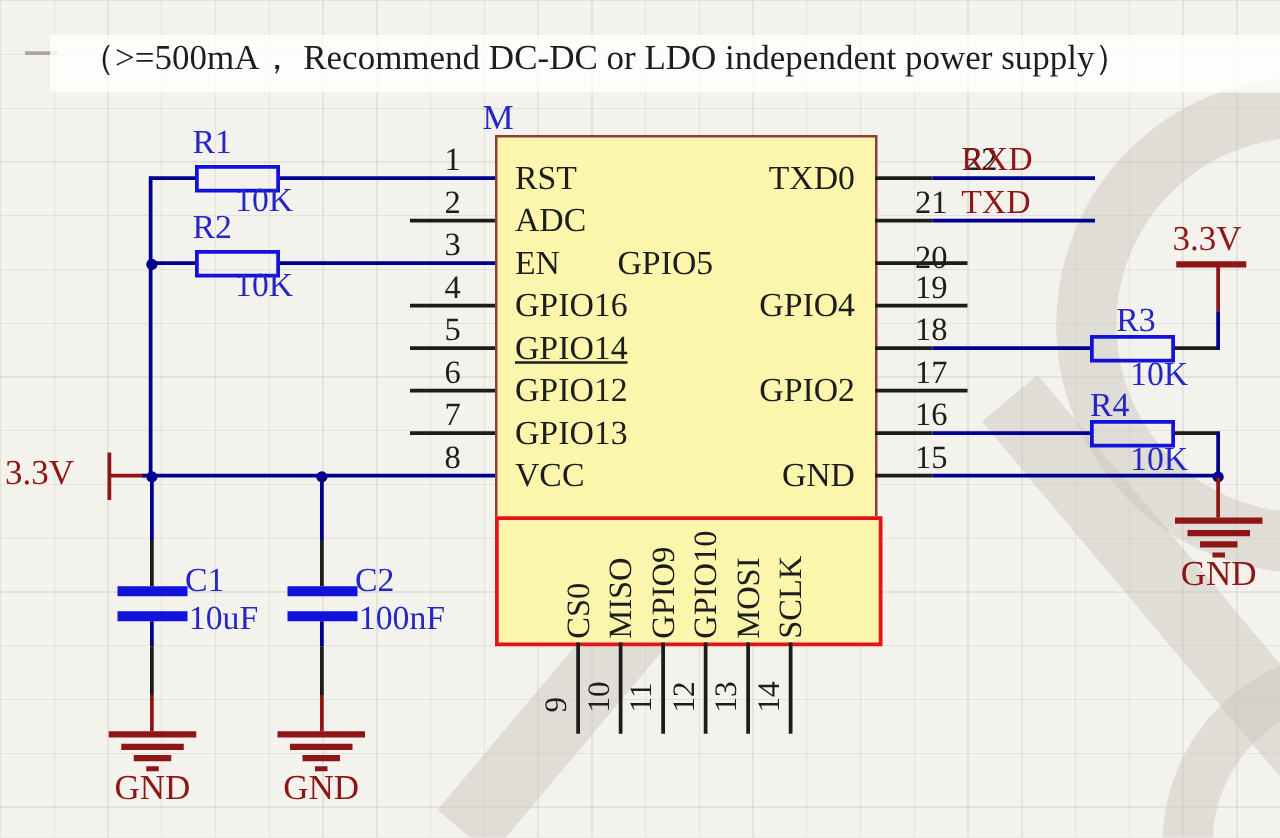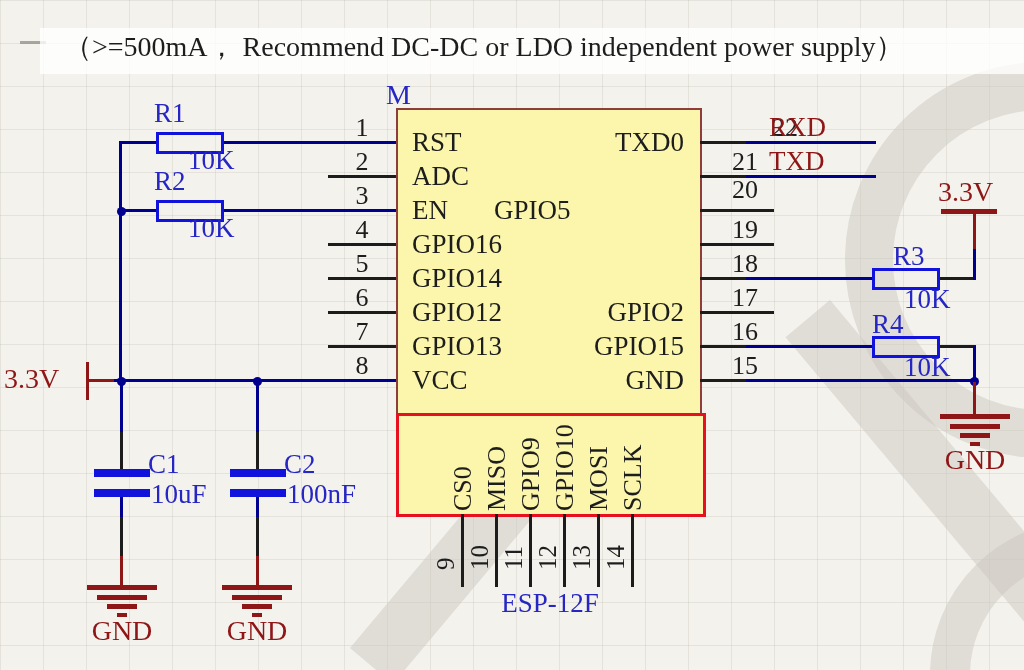--- a/index.html
+++ b/index.html
@@ -120,34 +120,34 @@
   <div class="txt num" style="left:332px; top:216px; width:60px;">4</div>
   <div class="txt num" style="left:332px; top:250px; width:60px;">5</div>
   <div class="txt num" style="left:332px; top:284px; width:60px;">6</div>
   <div class="txt num" style="left:332px; top:318px; width:60px;">7</div>
   <div class="txt num" style="left:332px; top:352px; width:60px;">8</div>
 
   <div class="txt" style="left:412px; top:127px;">RST</div>
   <div class="txt" style="left:412px; top:161px;">ADC</div>
   <div class="txt" style="left:412px; top:195px;">EN</div>
   <div class="txt" style="left:412px; top:229px;">GPIO16</div>
-  <div class="txt" style="left:412px; top:263px;">GPIO14</div>
+  <div class="txt" style="left:412px; top:263px;text-decoration:underline;">GPIO14</div>
   <div class="txt" style="left:412px; top:297px;">GPIO12</div>
   <div class="txt" style="left:412px; top:331px;">GPIO13</div>
   <div class="txt" style="left:412px; top:365px;">VCC</div>
 
   <div class="txt" style="left:494px; top:127px; width:190px; text-align:right;">TXD0</div>
   <div class="txt" style="left:494px; top:195px; width:190px; ">GPIO5</div>
+  <div class="txt" style="left:494px; top:229px; width:190px; text-align:right;">GPIO4</div>
   <div class="txt" style="left:494px; top:297px; width:190px; text-align:right;">GPIO2</div>
-  <div class="txt" style="left:494px; top:331px; width:190px; text-align:right;">GPIO15</div>
   <div class="txt" style="left:494px; top:365px; width:190px; text-align:right;">GND</div>
 
   <div class="txt num" style="left:754px; top:114px; width:62px;">22</div>
   <div class="txt num" style="left:714px; top:148px; width:62px;">21</div>
-  <div class="txt num" style="left:714px; top:176px; width:62px;">20</div>
+  <div class="txt num" style="left:714px; top:192px; width:62px;">20</div>
   <div class="txt num" style="left:714px; top:216px; width:62px;">19</div>
   <div class="txt num" style="left:714px; top:250px; width:62px;">18</div>
   <div class="txt num" style="left:714px; top:284px; width:62px;">17</div>
   <div class="txt num" style="left:714px; top:318px; width:62px;">16</div>
   <div class="txt num" style="left:714px; top:352px; width:62px;">15</div>
 
   <div class="wire blk" style="left:700px; top:141px; width:46px; height:3px;"></div>
   <div class="wire" style="left:746px; top:141px; width:130px; height:3px;"></div>
   <div class="wire blk" style="left:700px; top:175px; width:46px; height:3px;"></div>
   <div class="wire" style="left:746px; top:175px; width:130px; height:3px;"></div>
@@ -202,16 +202,15 @@
   <div class="wire blk" style="left:597px; top:514px; width:3px; height:73px;"></div>
   <div class="wire blk" style="left:631px; top:514px; width:3px; height:73px;"></div>
 
   <div class="txt rot" style="left:433px; top:570px; width:46px; font-size:25px; line-height:26px;">9</div>
   <div class="txt rot" style="left:467px; top:570px; width:46px; font-size:25px; line-height:26px;">10</div>
   <div class="txt rot" style="left:501px; top:570px; width:46px; font-size:25px; line-height:26px;">11</div>
   <div class="txt rot" style="left:535px; top:570px; width:46px; font-size:25px; line-height:26px;">12</div>
   <div class="txt rot" style="left:569px; top:570px; width:46px; font-size:25px; line-height:26px;">13</div>
   <div class="txt rot" style="left:603px; top:570px; width:46px; font-size:25px; line-height:26px;">14</div>
 
-  <div class="txt blue num" style="left:468px; top:589px; width:164px; font-size:27px;">ESP-12F</div>
 
 
 </div>
 
 </body></html>

